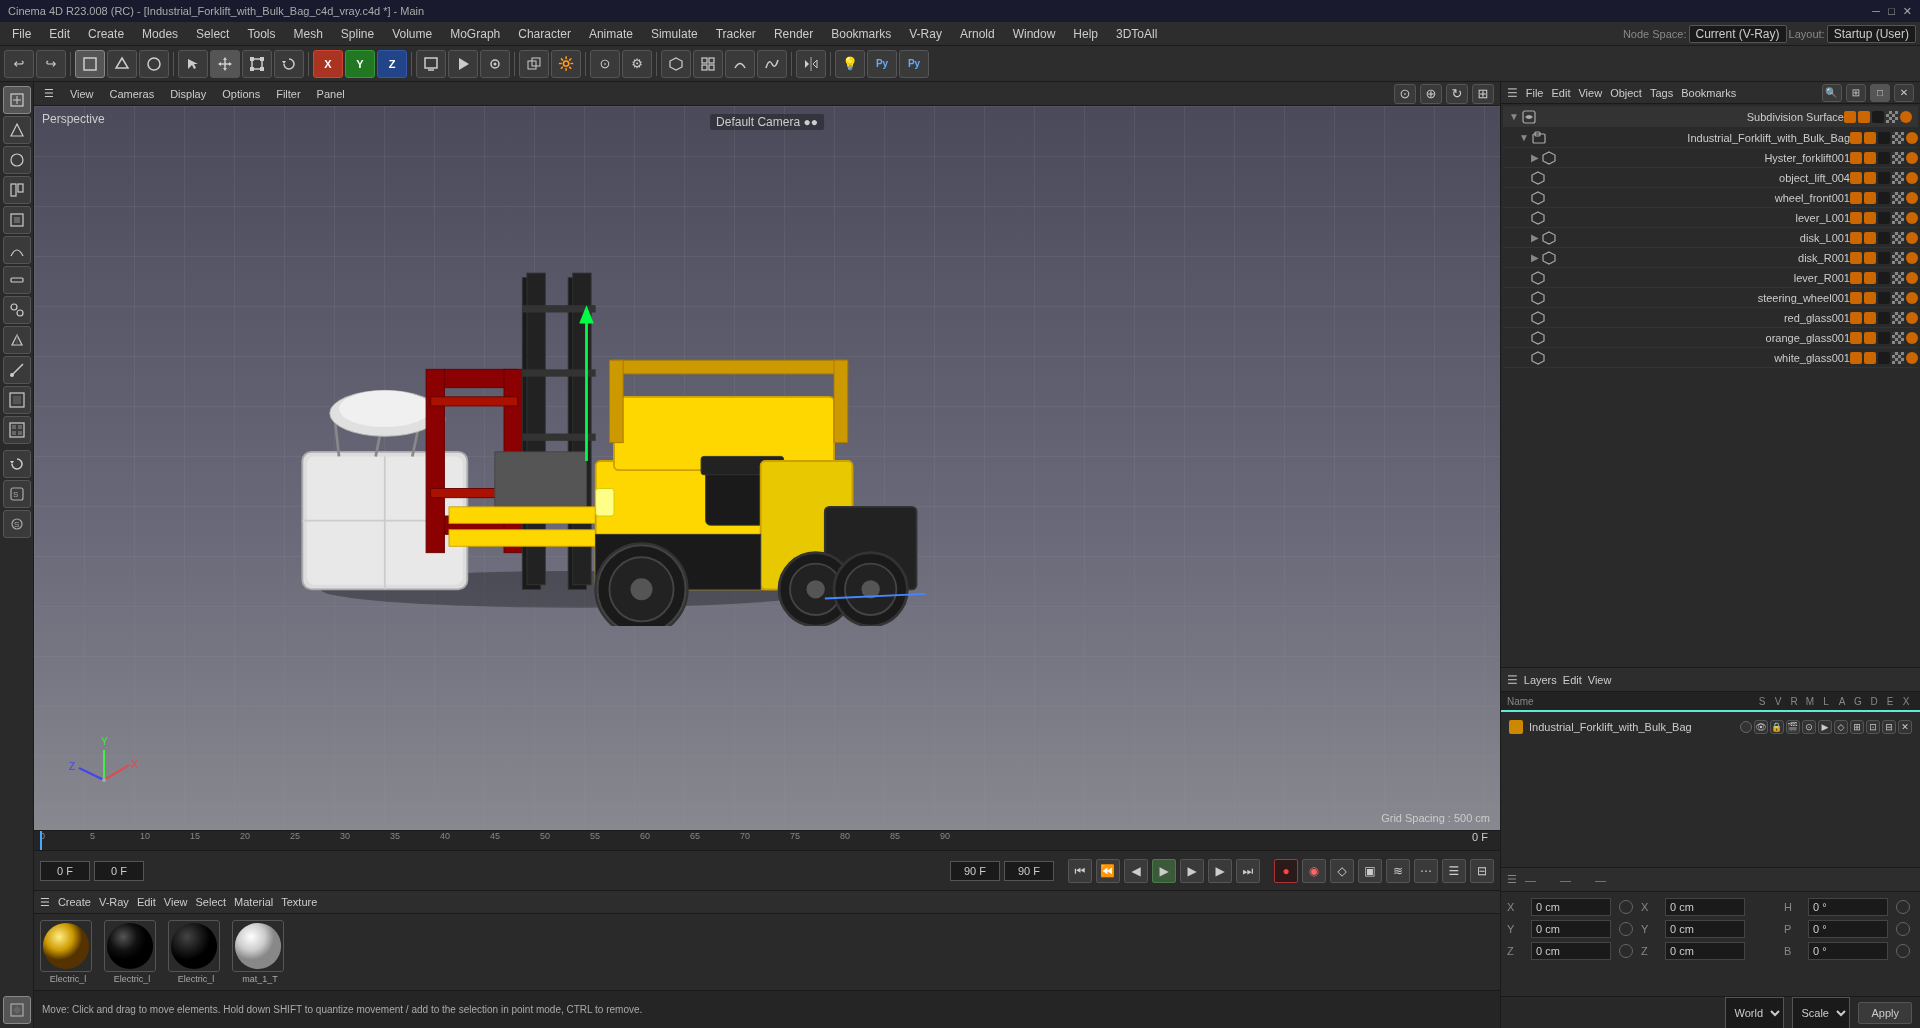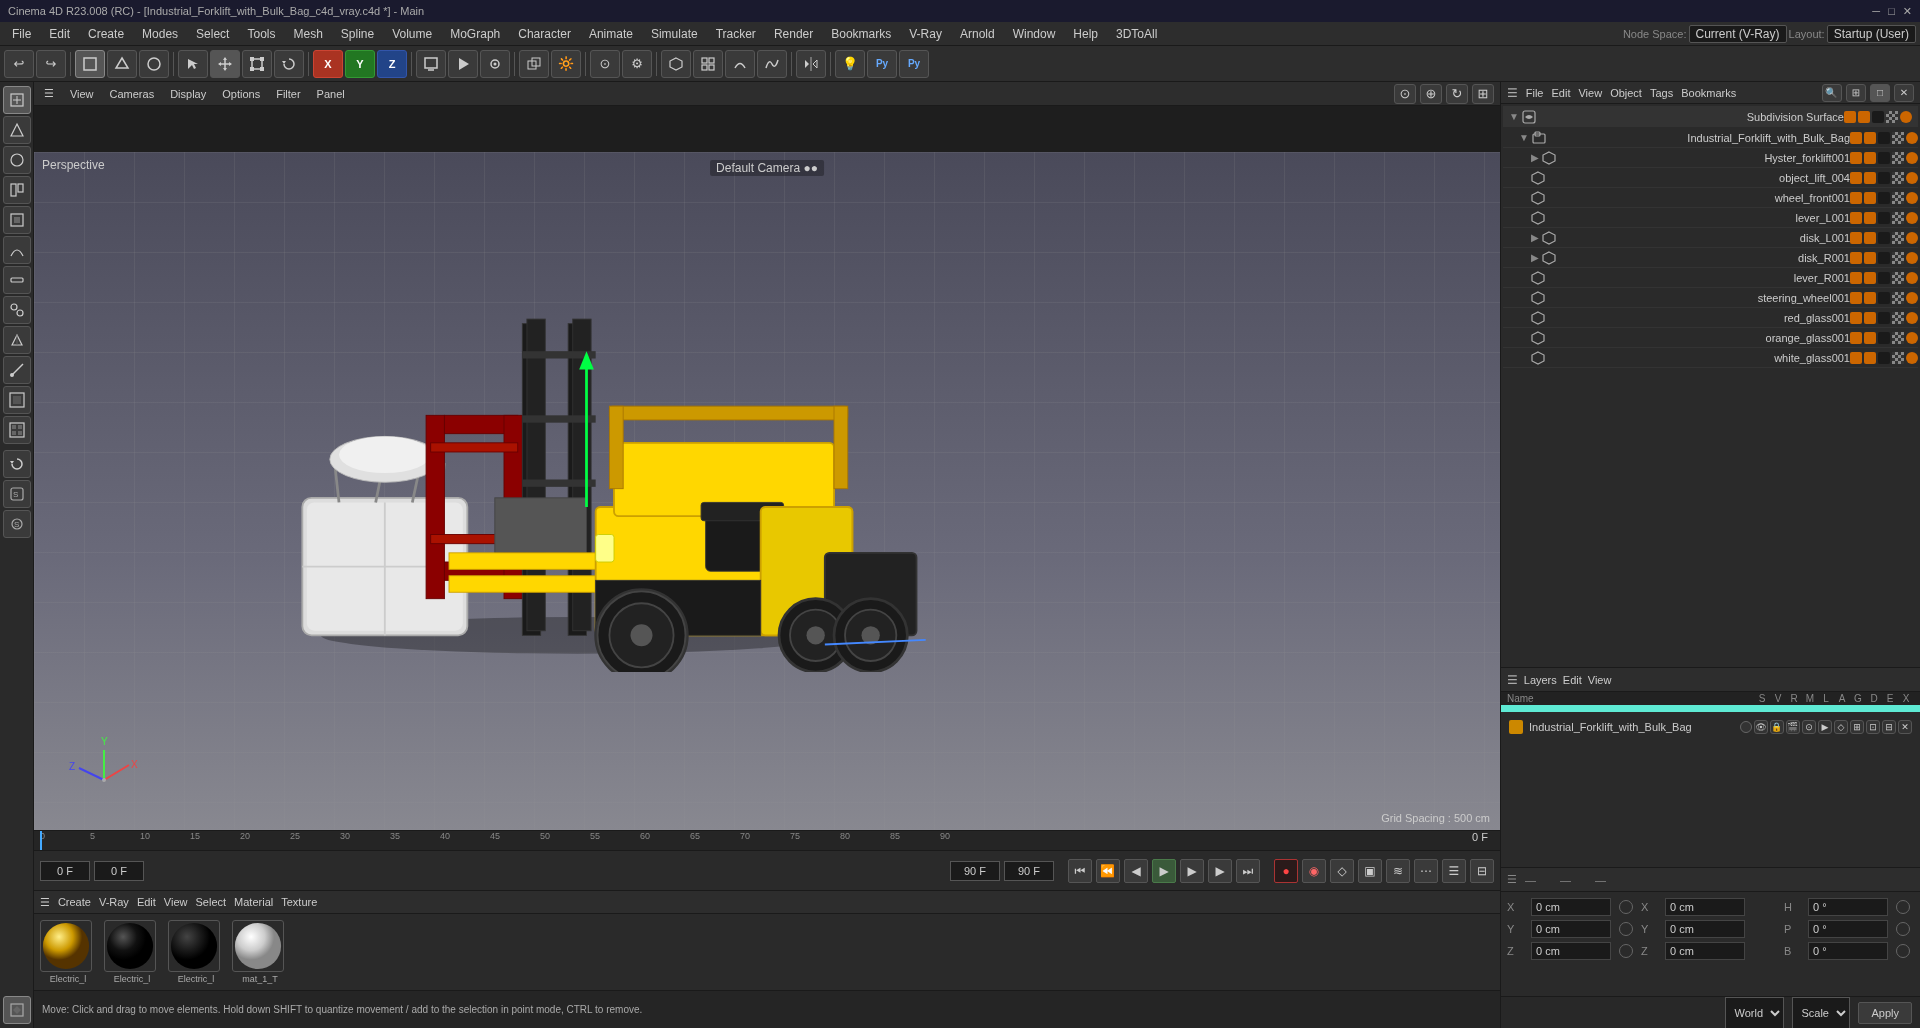--- a/index.html
+++ b/index.html
@@ -46,21 +46,21 @@
     .sidebar-tool.active { background: #555; border-color: #888; }
 
     
     #viewport-area { flex: 1; display: flex; flex-direction: column; background: #1e1e1e; }
     #viewport-toolbar {
       height: 24px; background: #2d2d2d; display: flex; align-items: center; padding: 0 6px; gap: 8px;
       border-bottom: 1px solid #1a1a1a;
     }
     .viewport-menu { font-size: 11px; color: #ccc; cursor: pointer; padding: 0 4px; }
 
-    #viewport { flex: 1; position: relative; background: #15803d; overflow: hidden; margin-top: 46px; }
+    #viewport { flex: 1; position: relative; background: #15803d; overflow: hidden; }
 
     
     #viewport-bg {
       position: absolute; top: 0; left: 0; right: 0; bottom: 0;
       background: linear-gradient(180deg, #4a4a5a 0%, #5a5a6a 30%, #6a6a7a 60%, #888890 100%);
     }
 
     
     #viewport-grid {
       position: absolute; top: 0; left: 0; right: 0; bottom: 0;
@@ -175,21 +175,21 @@
     
     #layer-manager {
       height: 200px; display: flex; flex-direction: column; border-bottom: 1px solid #1a1a1a;
     }
     #layer-manager-toolbar {
       height: 24px; background: #2d2d2d; display: flex; align-items: center; padding: 0 6px; gap: 6px;
       border-bottom: 1px solid #1a1a1a;
     }
     #layer-table-header {
       height: 20px; background: #222; display: flex; align-items: center; padding: 0 6px;
-      border-bottom: 7px solid #5eead4; font-size: 10px; color: #888;
+      border-bottom: 2px solid #5eead4; font-size: 10px; color: #888;
     }
     #layer-content { flex: 1; background: #2a2a2a; padding: 4px; }
     .layer-item {
       height: 22px; display: flex; align-items: center; padding: 0 4px; cursor: pointer;
     }
     .layer-color { width: 14px; height: 14px; border-radius: 2px; margin-right: 6px; background: #cc8800; }
     .layer-name { font-size: 11px; color: #ccc; flex: 1; }
 
     
     #properties-panel {

